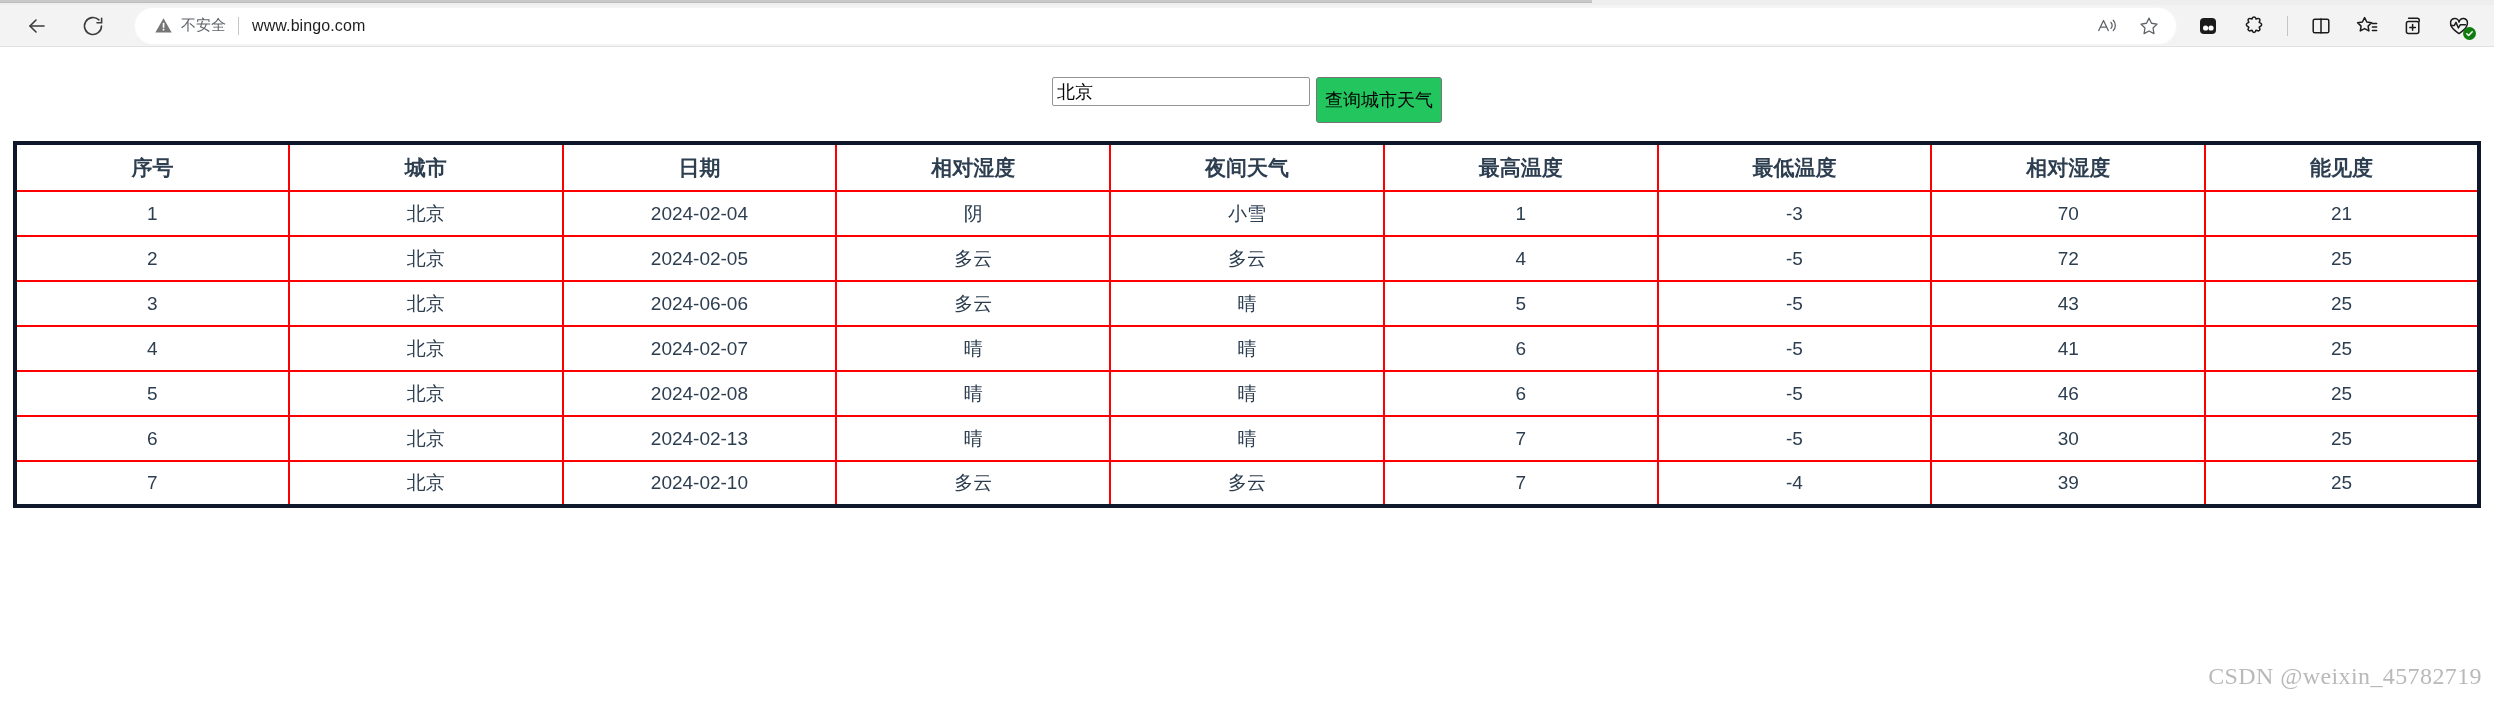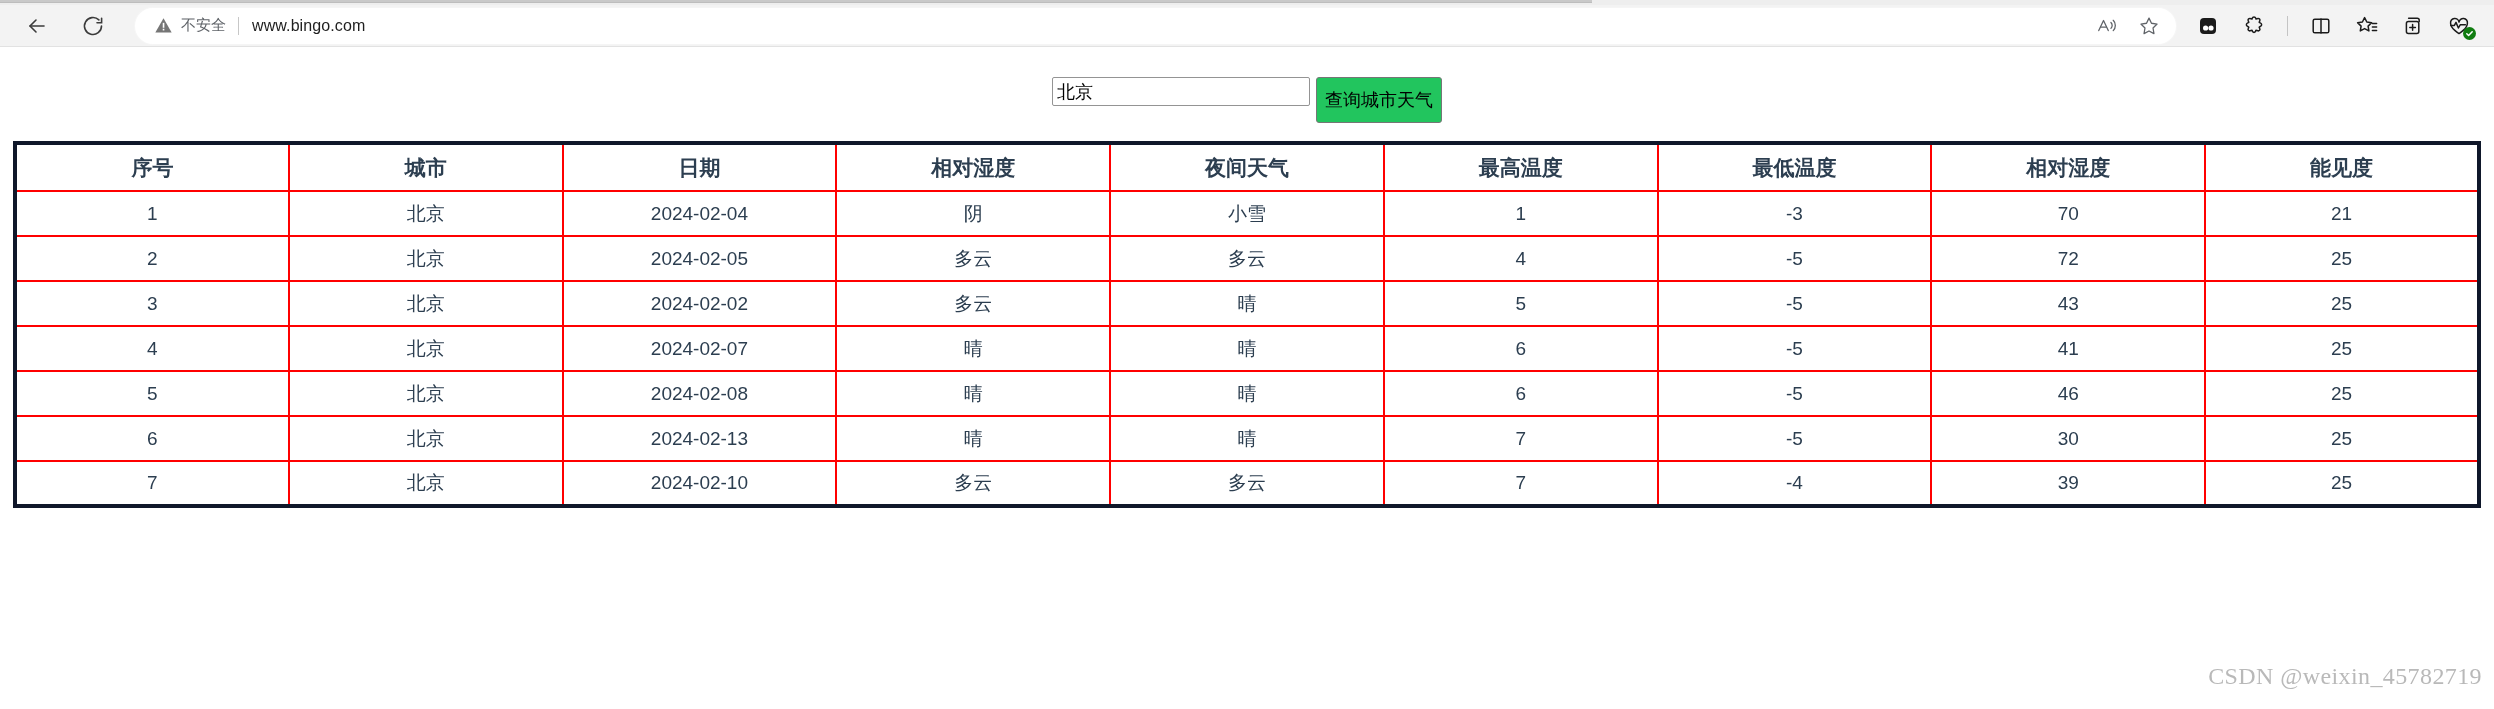--- a/index.html
+++ b/index.html
@@ -330,21 +330,21 @@
             <td>多云</td>
             <td>多云</td>
             <td>4</td>
             <td>-5</td>
             <td>72</td>
             <td>25</td>
           </tr>
           <tr>
             <td>3</td>
             <td>北京</td>
-            <td>2024-02-02</td>
+            <td>2024-06-06</td>
             <td>多云</td>
             <td>晴</td>
             <td>5</td>
             <td>-5</td>
             <td>43</td>
             <td>25</td>
           </tr>
           <tr>
             <td>4</td>
             <td>北京</td>

